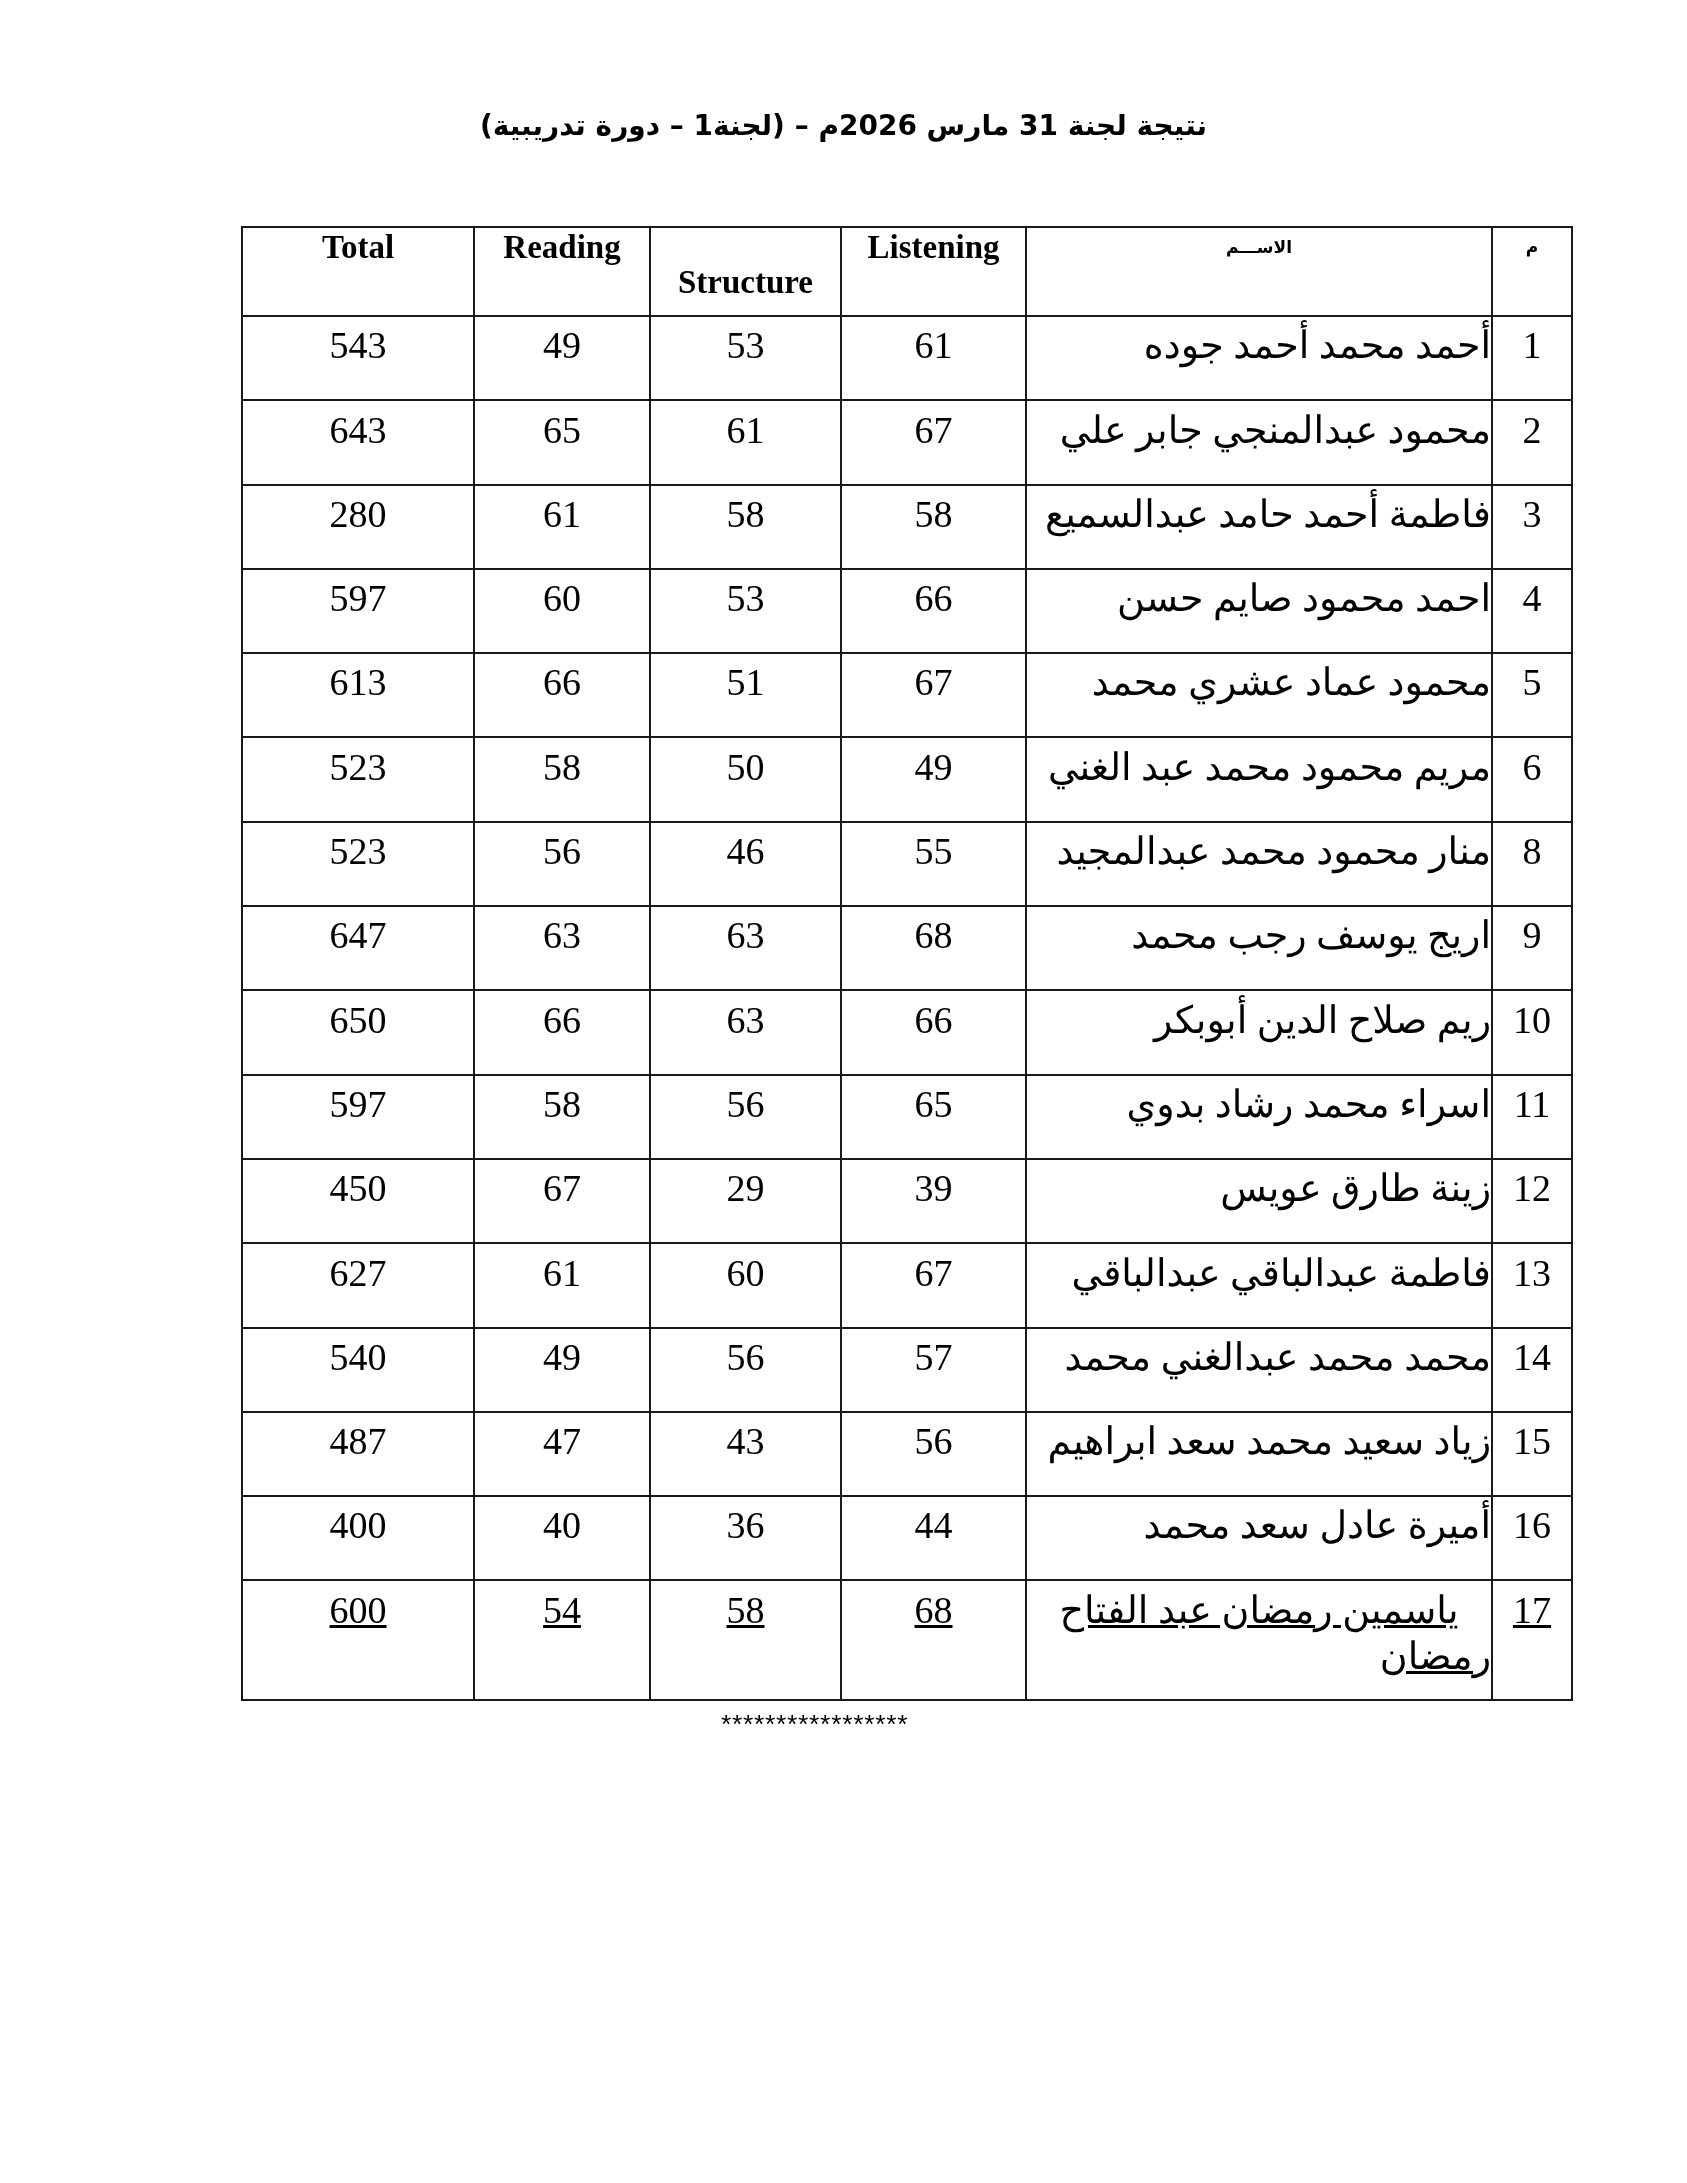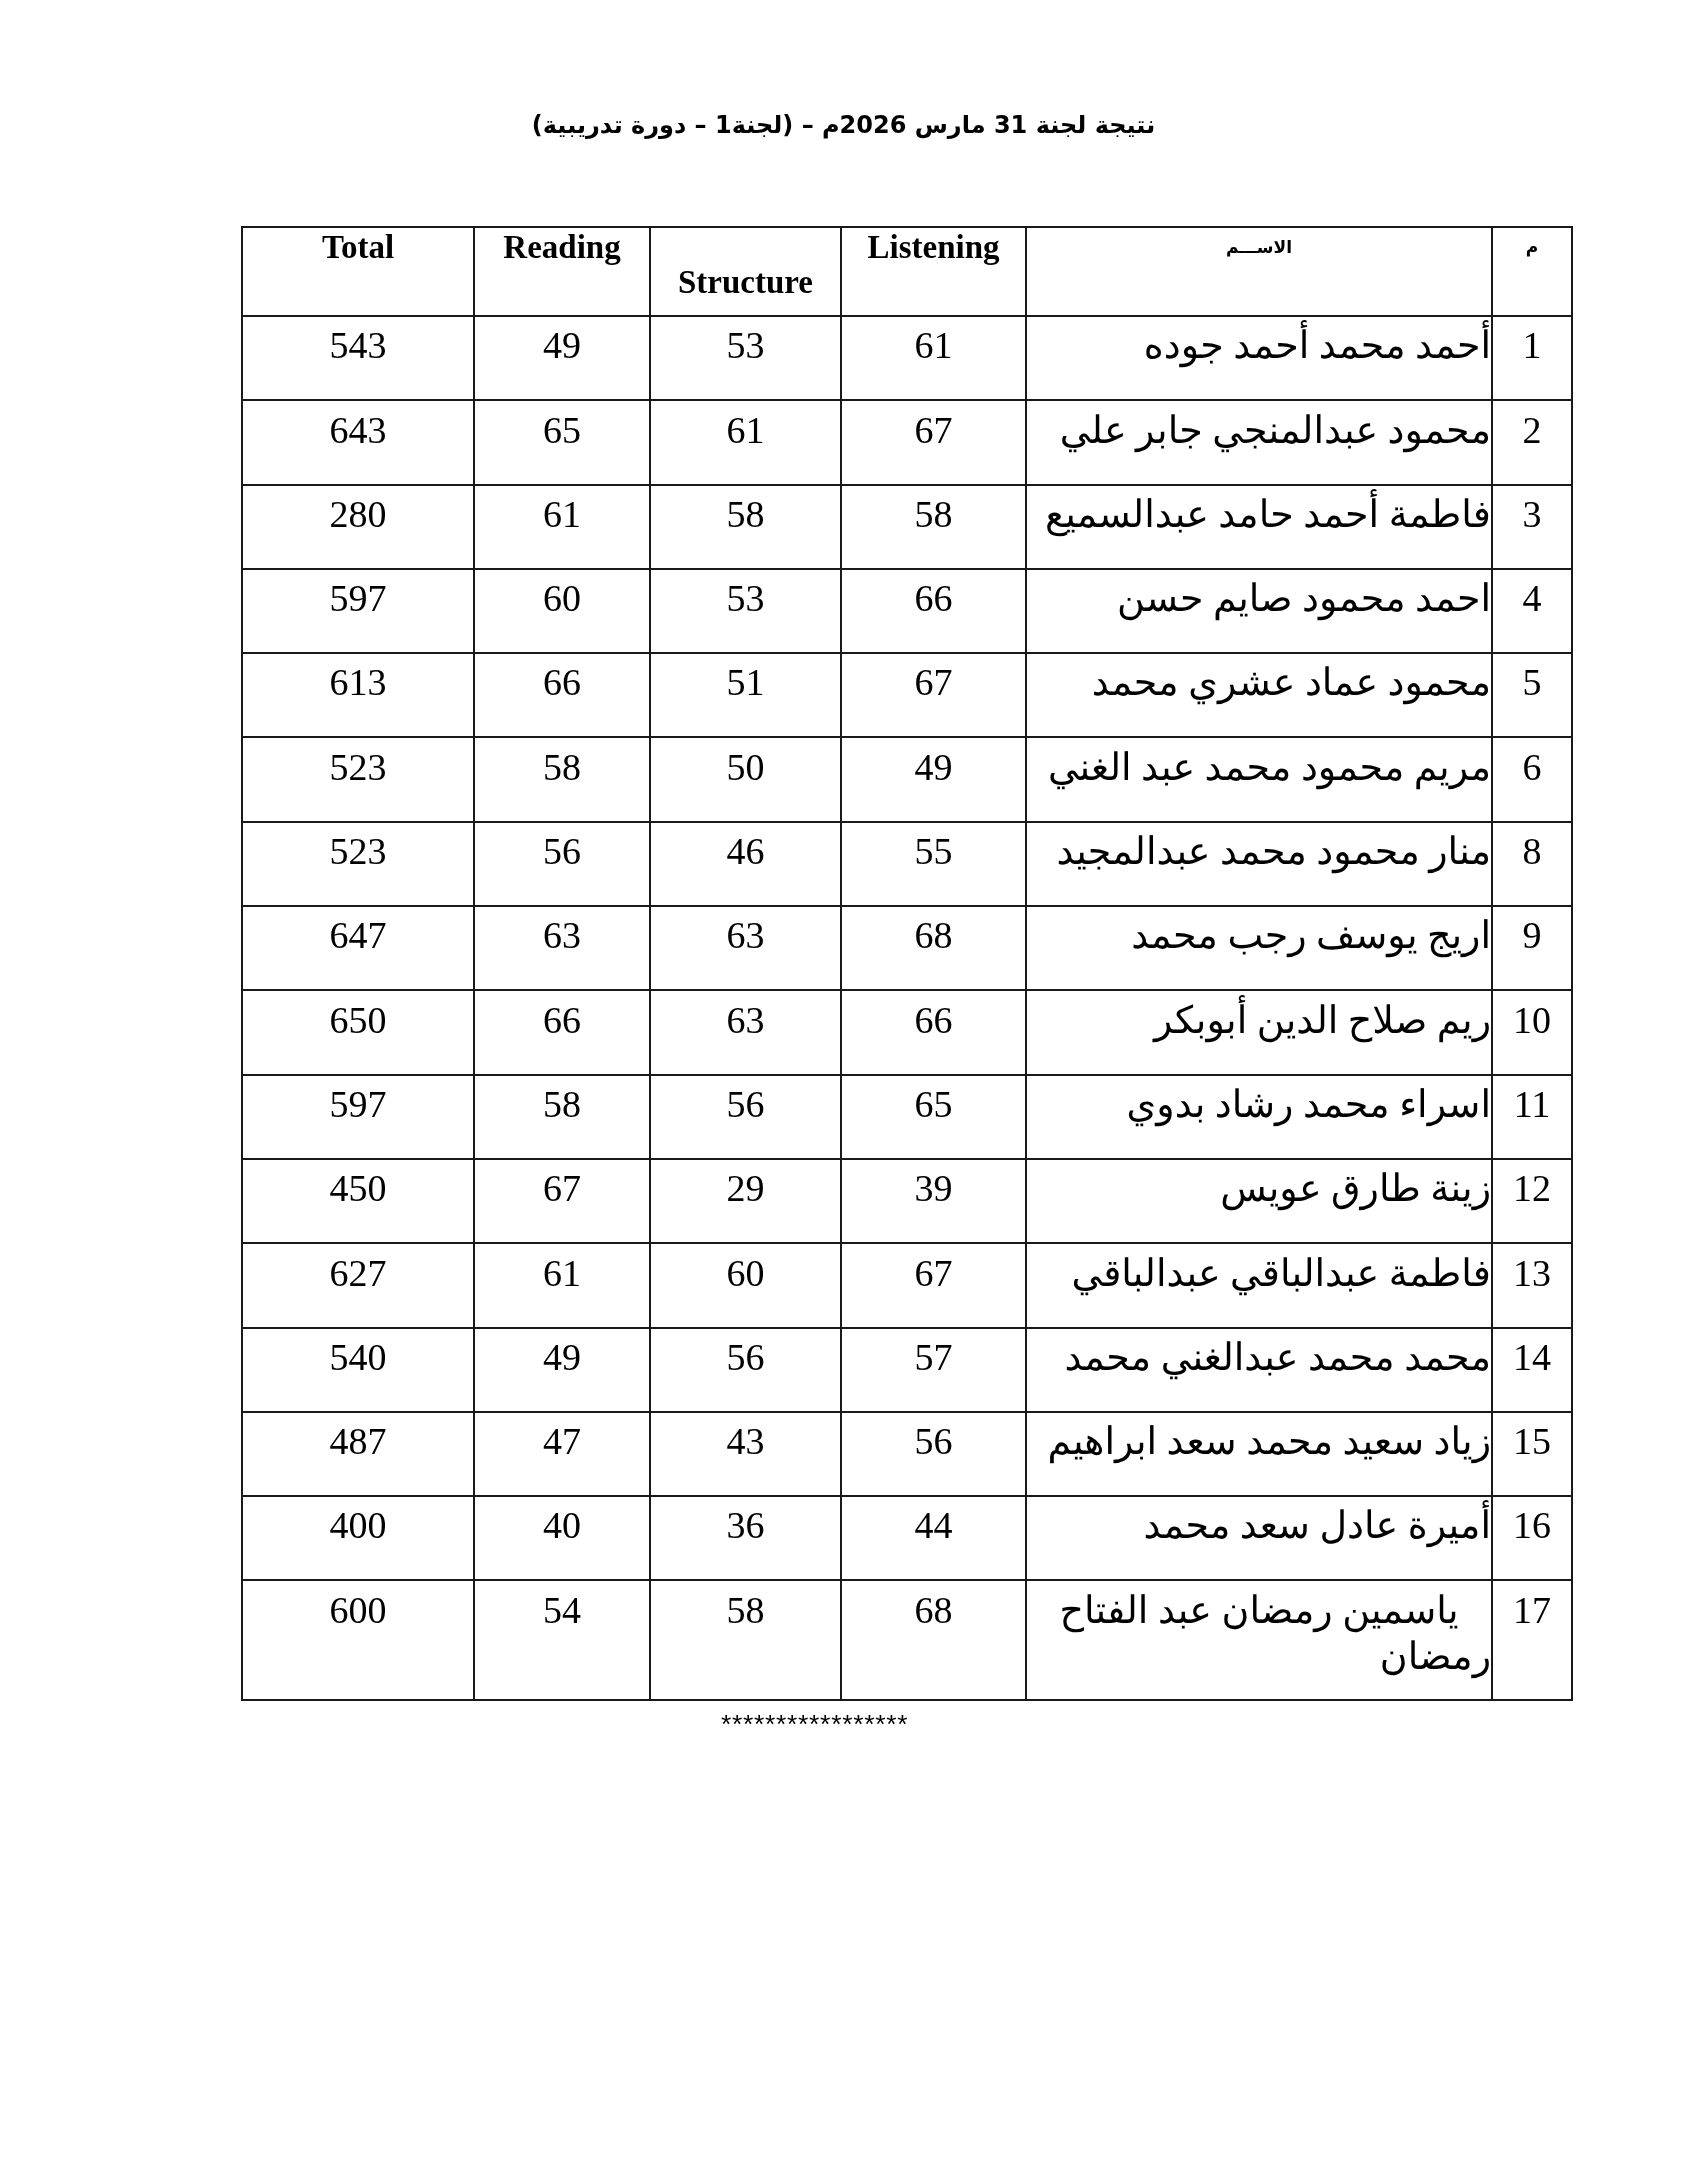--- a/index.html
+++ b/index.html
@@ -1,20 +1,20 @@
 <!DOCTYPE html>
 <html style="font-size:10.6px"><head>
   <meta charset="utf-8">
   <style>
     html, body { margin: 0; padding: 0; background: #ffffff; }
     body { width: 1687px; height: 2183px; position: relative; overflow: hidden; color: #000; }
     .page-title {
       position: absolute; left: 0; width: 1687px; top: 99px;
       text-align: center; direction: rtl;
-      font-family: "DejaVu Sans", sans-serif; font-weight: bold; font-size: 24px;
+      font-family: "DejaVu Sans", sans-serif; font-weight: bold; font-size: 28px;
       line-height: 53px;
     }
     table.results {
       position: absolute; left: 241px; top: 226px;
       border-collapse: collapse; table-layout: fixed;
       width: 1330px;
     }
     table.results td, table.results th {
       border: 2px solid #1a1a1a; padding: 0; vertical-align: top;
     }
@@ -28,21 +28,21 @@
     table.results td {
       height: 77px; font-family: "Liberation Serif", serif; font-size: 38px;
       text-align: center; line-height: 46px; padding-top: 5.3px;
     }
     td.name {
       direction: rtl; text-align: justify; text-align-last: right;
       font-family: "DejaVu Sans", sans-serif; font-size: 30px; line-height: 52px;
       padding: 2.6px 12px 0 12px;
     }
     td.idx { text-align: center; }
-    tr.tall td { height: 112px; }
+    tr.tall td { height: 112px; text-decoration: underline; }
     .footer-stars {
       position: absolute; left: 721px; top: 1711px;
       font-family: "Liberation Sans", sans-serif; font-size: 26.5px; letter-spacing: 0.7px;
       line-height: 26.5px;
     }
     col.c-total { width: 232px; }
     col.c-reading { width: 176px; }
     col.c-structure { width: 191px; }
     col.c-listening { width: 185px; }
     col.c-name { width: 466px; }

